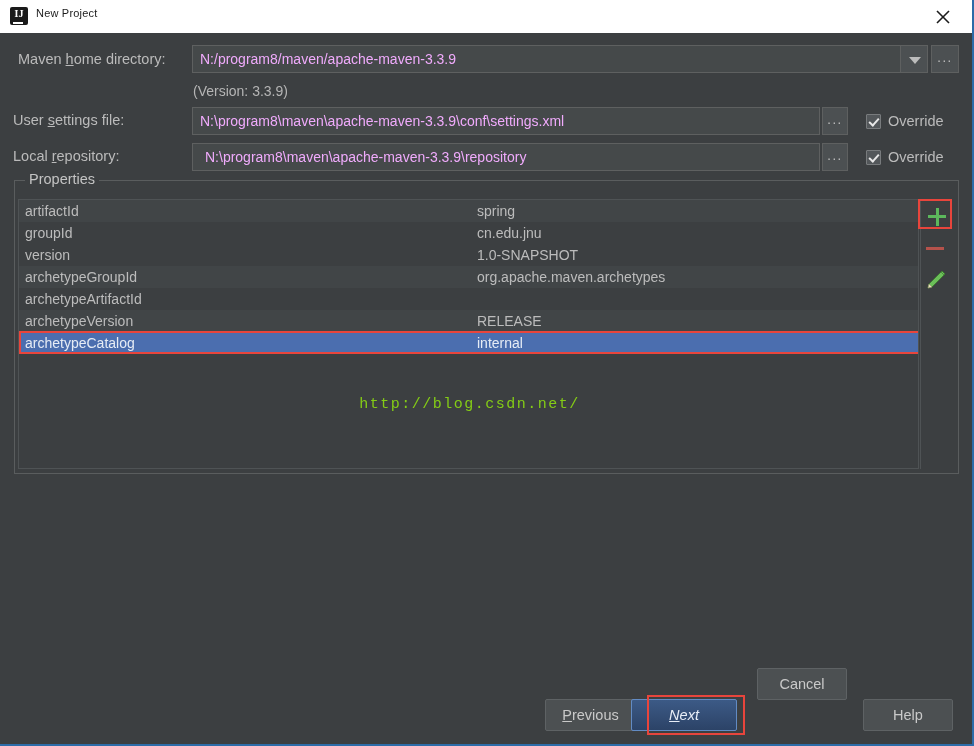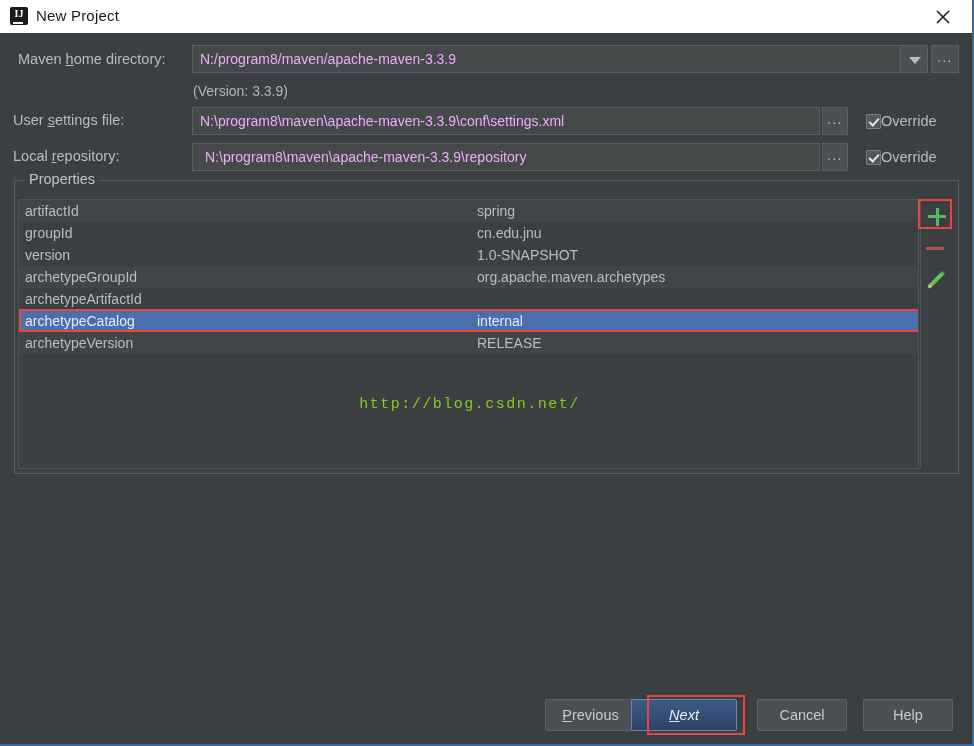--- a/index.html
+++ b/index.html
@@ -39,21 +39,21 @@
   }
   .title-icon::after {
     content: "";
     position: absolute;
     left: 3px; bottom: -3px;
     width: 10px; height: 2px;
     background: #ffffff;
   }
   .title-text {
     position: absolute; left: 36px; top: 7px;
-    font-size: 15px;
+    font-size: 11px;
     color: #1c1c1c;
     letter-spacing: .2px;
   }
   .title-close {
     position: absolute; right: 18px; top: 6px;
     width: 22px; height: 22px;
     cursor: pointer;
   }
   .title-close svg { display: block; }
 
@@ -107,21 +107,21 @@
     border-right: 6px solid transparent;
     border-top: 7px solid #bcbcbc;
   }
   .version-note {
     position: absolute;
     font-size: 14px;
     color: #b5b5b5;
   }
 
   
-  .cbrow { position: absolute; display: flex; align-items: center; cursor: pointer; }
+  .cbrow { position: absolute; display: flex; align-items: center; gap: 7px; cursor: pointer; }
   .cbox {
     width: 15px; height: 15px;
     background: #53575a;
     border: 1px solid #787b7d;
     position: relative;
     border-radius: 1px;
   }
   .cbox::after {
     content: "";
     position: absolute;
@@ -294,28 +294,28 @@
             <div class="cell-key">version</div>
             <div class="cell-val">1.0-SNAPSHOT</div>
           </div>
           <div class="row even">
             <div class="cell-key">archetypeGroupId</div>
             <div class="cell-val">org.apache.maven.archetypes</div>
           </div>
           <div class="row odd">
             <div class="cell-key">archetypeArtifactId</div>
           </div>
+          <div class="row even">
+            <div class="cell-key">archetypeVersion</div>
+            <div class="cell-val">RELEASE</div>
+          </div>
           <div class="row sel">
             <div class="cell-key">archetypeCatalog</div>
             <div class="cell-val">internal</div>
             <div class="redbox"></div>
-          </div>
-          <div class="row even">
-            <div class="cell-key">archetypeVersion</div>
-            <div class="cell-val">RELEASE</div>
           </div>
         </div>
       <div class="watermark">http://blog.csdn.net/</div>
     </div>
 
     <div class="vsep"></div>
   </div>
 
   <div class="side-btn hl" style="left:918px; top:199px;">
     <span class="plus-h"></span>
@@ -332,20 +332,20 @@
     </svg>
   </div>
 
   <div class="fbtn" style="left:545px; top:699px; width:91px;">
     <span><u>P</u><span>revious</span></span>
   </div>
   <div class="fbtn primary" style="left:631px; top:699px; width:106px;font-style:italic;">
     <span><u>N</u><span>ext</span></span>
   </div>
   <div class="fbtn-hl" style="left:647px; top:695px; width:98px; height:40px;"></div>
-  <div class="fbtn" style="left:757px; top:699px; width:90px;">
+  <div class="fbtn" style="left:757px; top:668px; width:90px;">
     <span>Cancel</span>
   </div>
   <div class="fbtn" style="left:863px; top:699px; width:90px;">
     <span>Help</span>
   </div>
 
 </div>
 
 </body></html>

